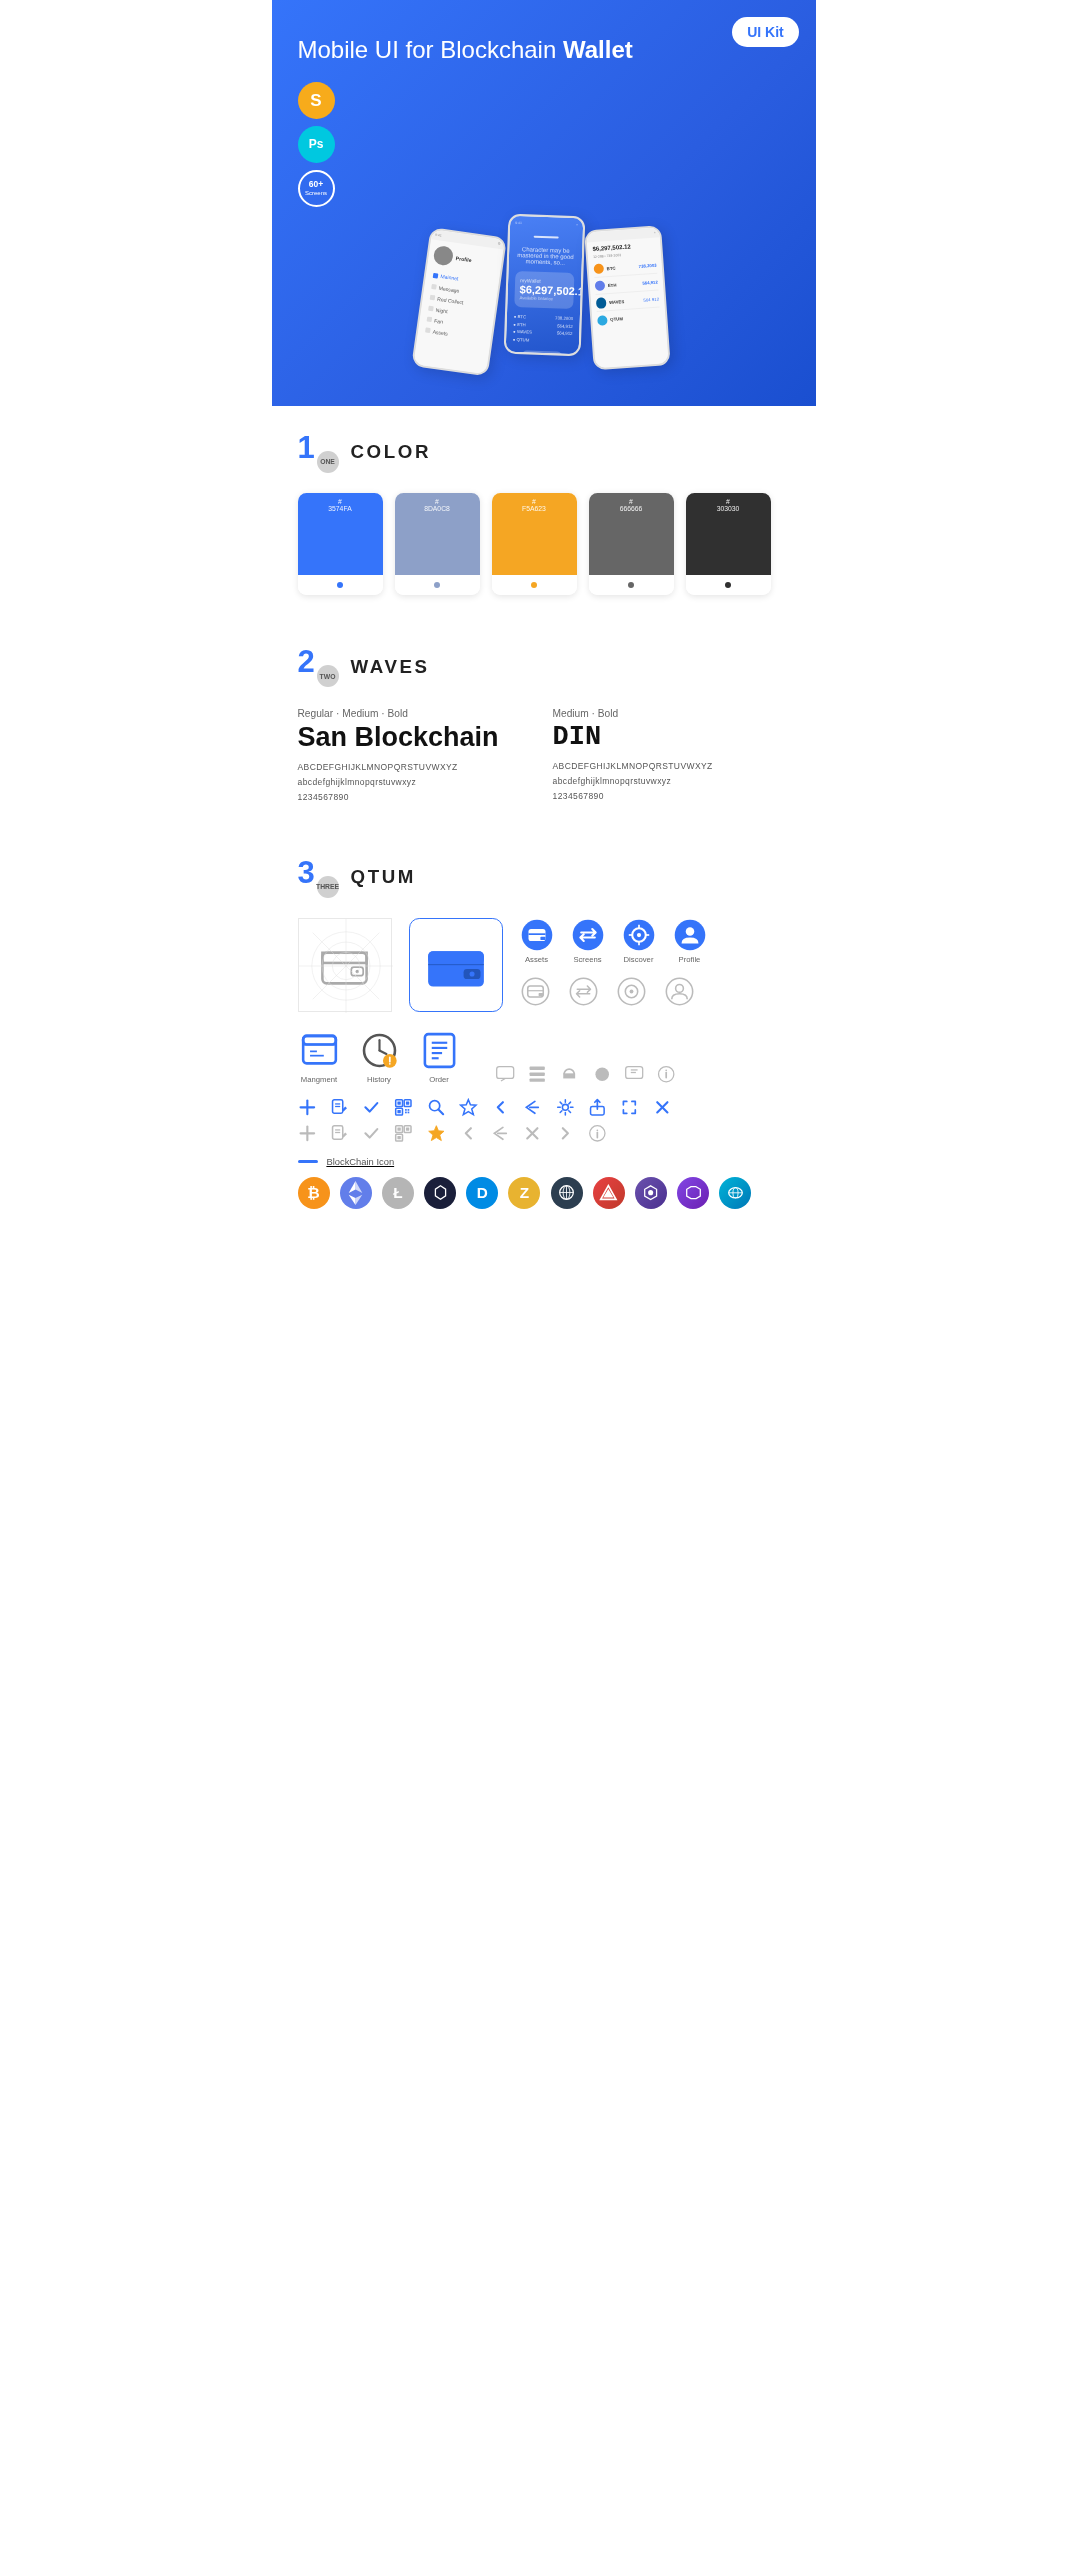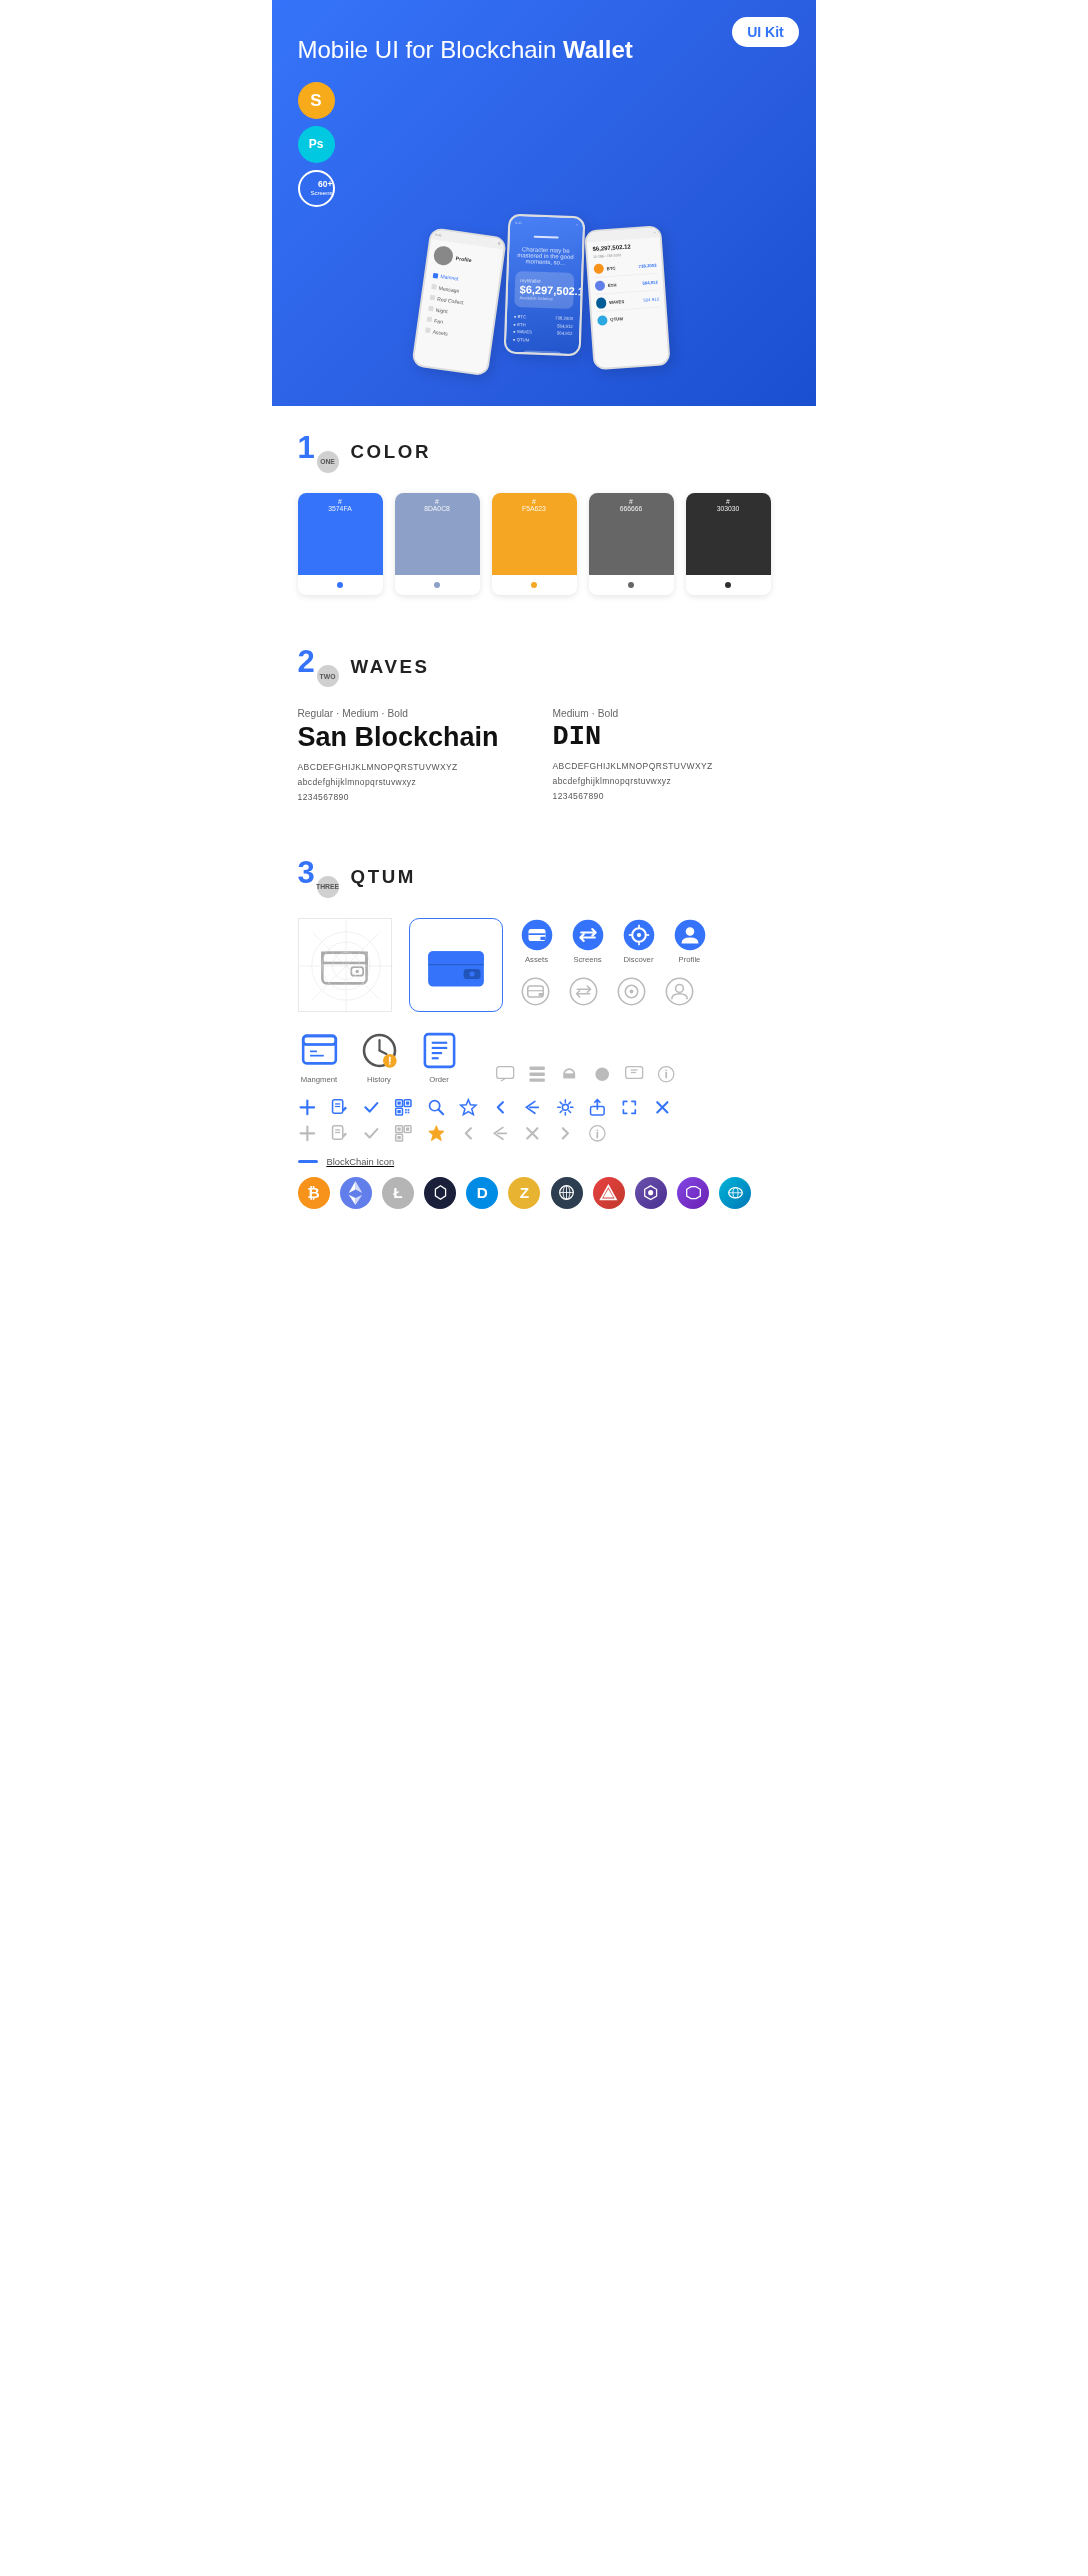--- a/index.html
+++ b/index.html
@@ -247,21 +247,21 @@
       <h1 class="hero-title">
         <span>Mobile UI for Blockchain </span><strong>Wallet</strong>
       </h1>
       <div style="display:flex; flex-direction:column; gap:6.8px; margin-top:8.5px;">
         <div class="badge-circle badge-sketch" style="width:37px;height:37px;">
           <span style="font-size:17px; color:#fff; font-weight:900;">S</span>
         </div>
         <div class="badge-circle badge-ps" style="width:37px;height:37px;">
           <span style="font-size:12px; font-weight:800;">Ps</span>
         </div>
-        <div style="width:37px;height:37px;border-radius:50%;border:2.1px solid #fff;display:flex;flex-direction:column;align-items:flex-end;justify-content:center;">
+        <div style="width:37px;height:37px;border-radius:50%;border:2.1px solid #fff;display:flex;flex-direction:column;align-items:center;justify-content:center;">
           <span style="font-size:8.5px;font-weight:800;color:#fff;line-height:1.1;">60+</span>
           <span style="font-size:6px;color:#fff;line-height:1.1;">Screens</span>
         </div>
       </div>
     </div>
     <div style="flex:0 0 auto; text-align:right;">
       <div class="ui-kit-badge">UI Kit</div>
     </div>
   </div>
 

